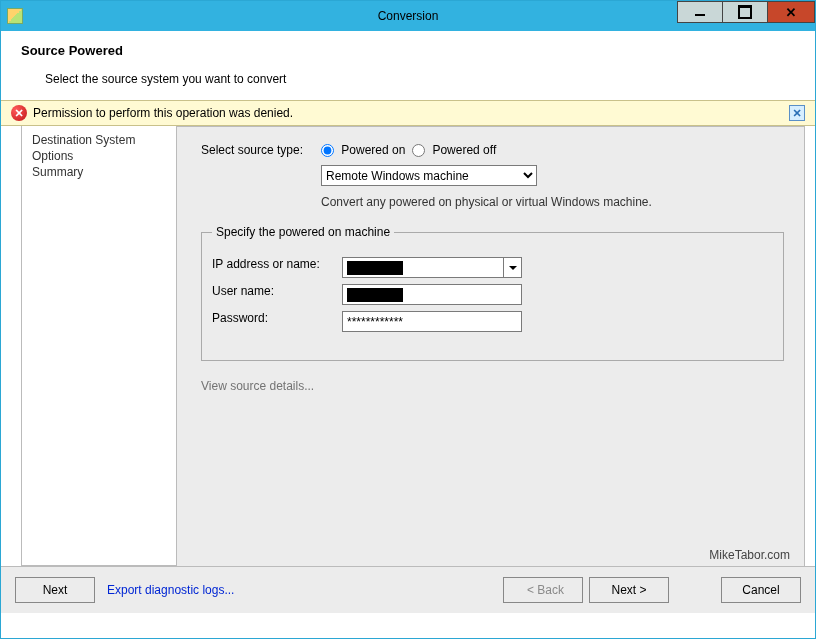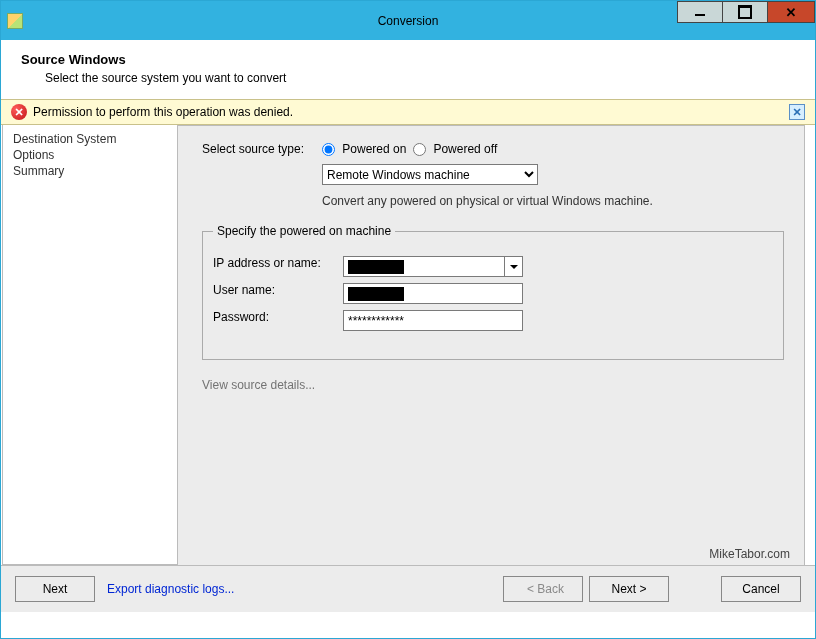--- a/index.html
+++ b/index.html
@@ -9,21 +9,21 @@
     font-family: "Segoe UI", Tahoma, sans-serif;
     font-size: 12px;
     background: #fff;
     width: 816px;
     height: 639px;
     overflow: hidden;
     border: 1px solid #2ba7d4;
   }
   
   .titlebar {
-    height: 39px;
+    height: 30px;
     background: #32b2e0;
     display: flex;
     align-items: center;
     position: relative;
   }
   .titlebar .app-icon {
     width: 16px; height: 16px;
     margin-left: 6px;
     display: inline-block;
     border: 1px solid #7a6;
@@ -56,21 +56,21 @@
   .winbtn.min::before { content:""; width:10px; height:2px; background:#000; margin-top:6px;}
   .winbtn.max::before { content:""; width:10px; height:9px; border:2px solid #000; border-top-width:3px;}
   .winbtn.close { background:#c7472a; color:#fff; width:48px;}
   .winbtn.close::before { content:"✕"; font-weight:bold; color:#000; font-size:13px;}
   
   .header-pane {
     padding: 12px 20px 14px 20px;
     background:#fff;
   }
   .header-pane .h1 { font-weight:bold; font-size:13px; }
-  .header-pane .sub { margin-left:24px; margin-top:4px; color:#000; }
+  .header-pane .sub { margin-left:24px; margin-top:14px; color:#000; }
   
   .warnbar {
     background:#fffad3;
     border-top:1px solid #c9c18a;
     border-bottom:1px solid #c9c18a;
     padding:4px 10px 4px 10px;
     display:flex;
     align-items:center;
     gap:6px;
     font-size:12px;
@@ -90,26 +90,26 @@
     color:#2a6fb5;font-size:11px;font-weight:bold;
   }
   
   .body {
     display:flex;
     height: 441px;
     border-bottom:1px solid #bbb;
     position:relative;
   }
   .sidebar {
-    width:176px;
+    width:156px;
     background:#fff;
     padding:6px 2px 6px 10px;
     border:1px solid #bbb;
     border-top:none;
-    margin:0 0 0 1px;
+    margin:0 0 0 20px;
   }
   .sidebar div { padding:1px 0; color:#333; }
   .main {
     flex:1;
     background:#ececec;
     padding:16px 20px 0 24px;
     border-top:1px solid #bbb;
     border-right:1px solid #bbb;
     margin-right:10px;
     position:relative;
@@ -179,21 +179,21 @@
   <span class="app-icon"></span>
   <div class="title">Conversion</div>
   <div class="winbtns">
     <div class="winbtn min"></div>
     <div class="winbtn max"></div>
     <div class="winbtn close"></div>
   </div>
 </div>
 
 <div class="header-pane">
-  <div class="h1">Source Windows</div>
+  <div class="h1">Source Powered</div>
   <div class="sub">Select the source system you want to convert</div>
 </div>
 
 <div class="warnbar">
   <span class="err-icon">✕</span>
   <span>Permission to perform this operation was denied.</span>
   <span class="close-warn">✕</span>
 </div>
 
 <div class="body">

